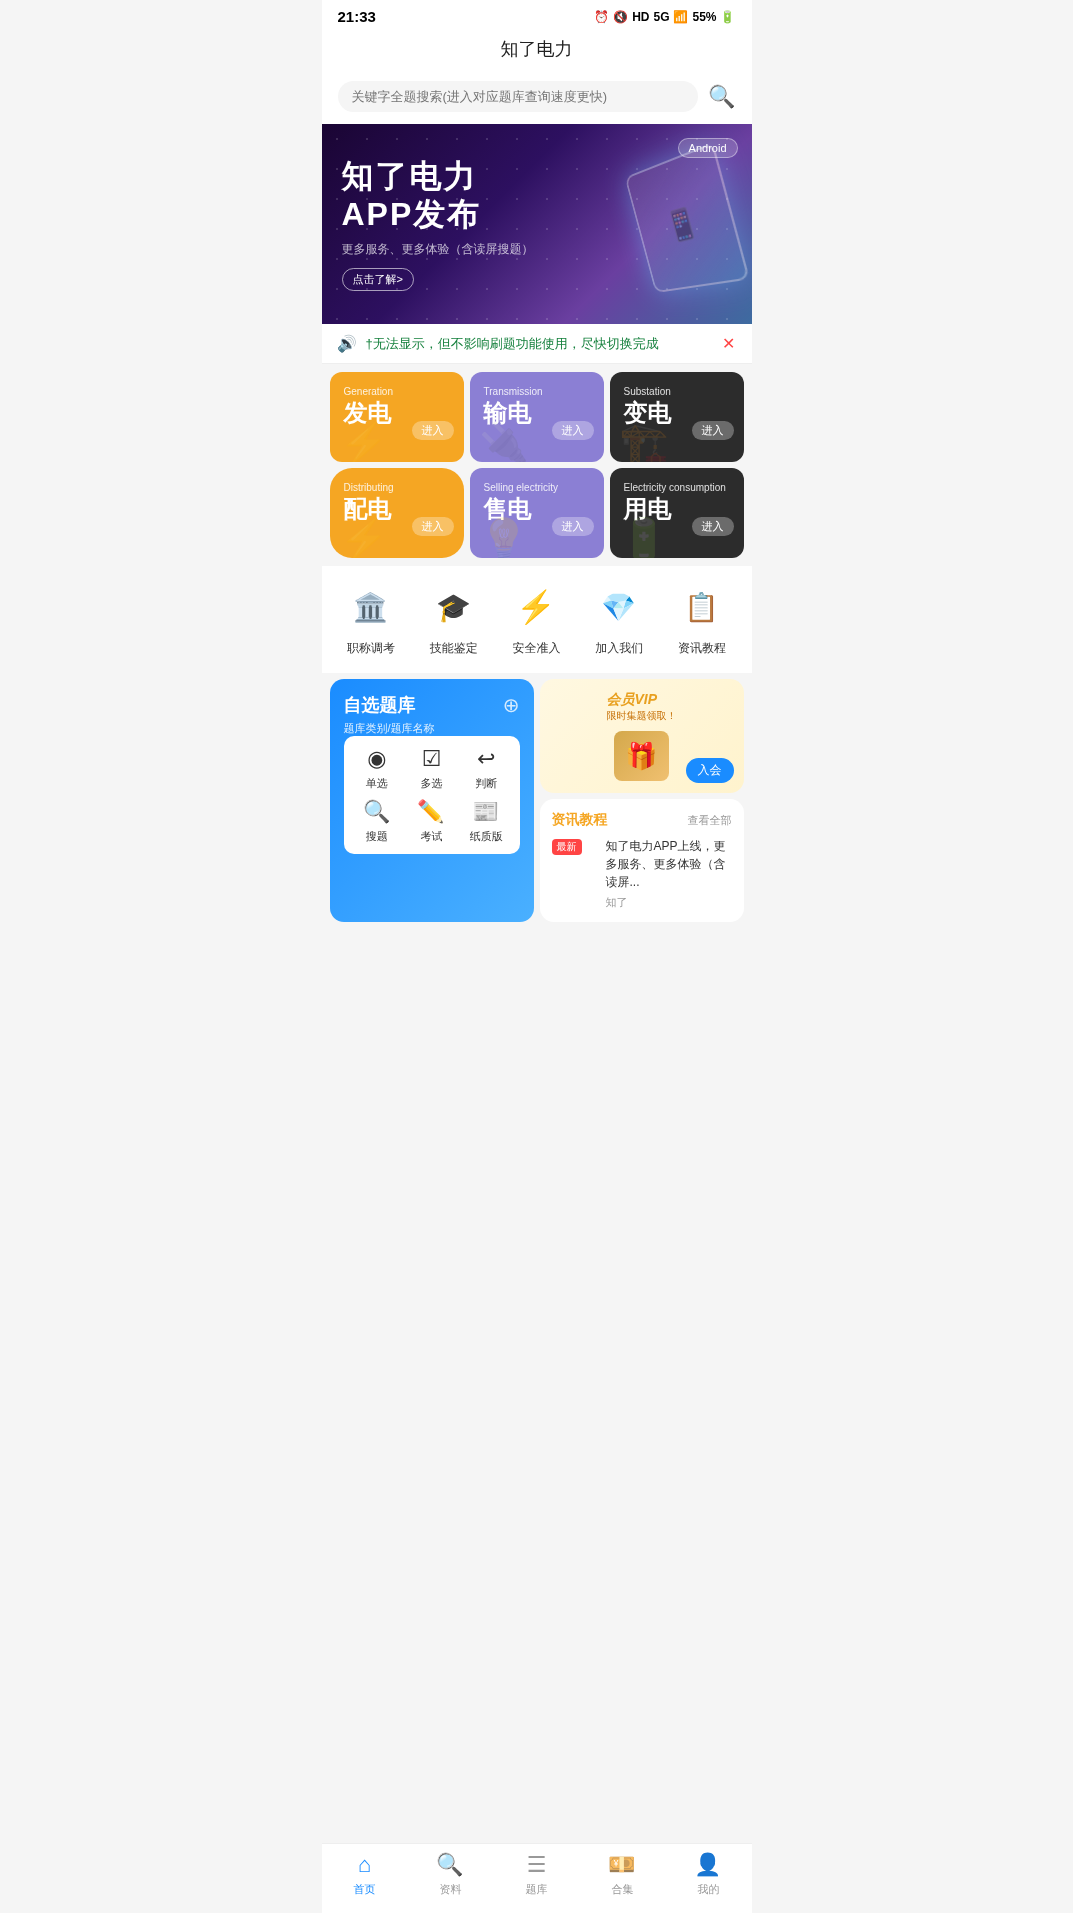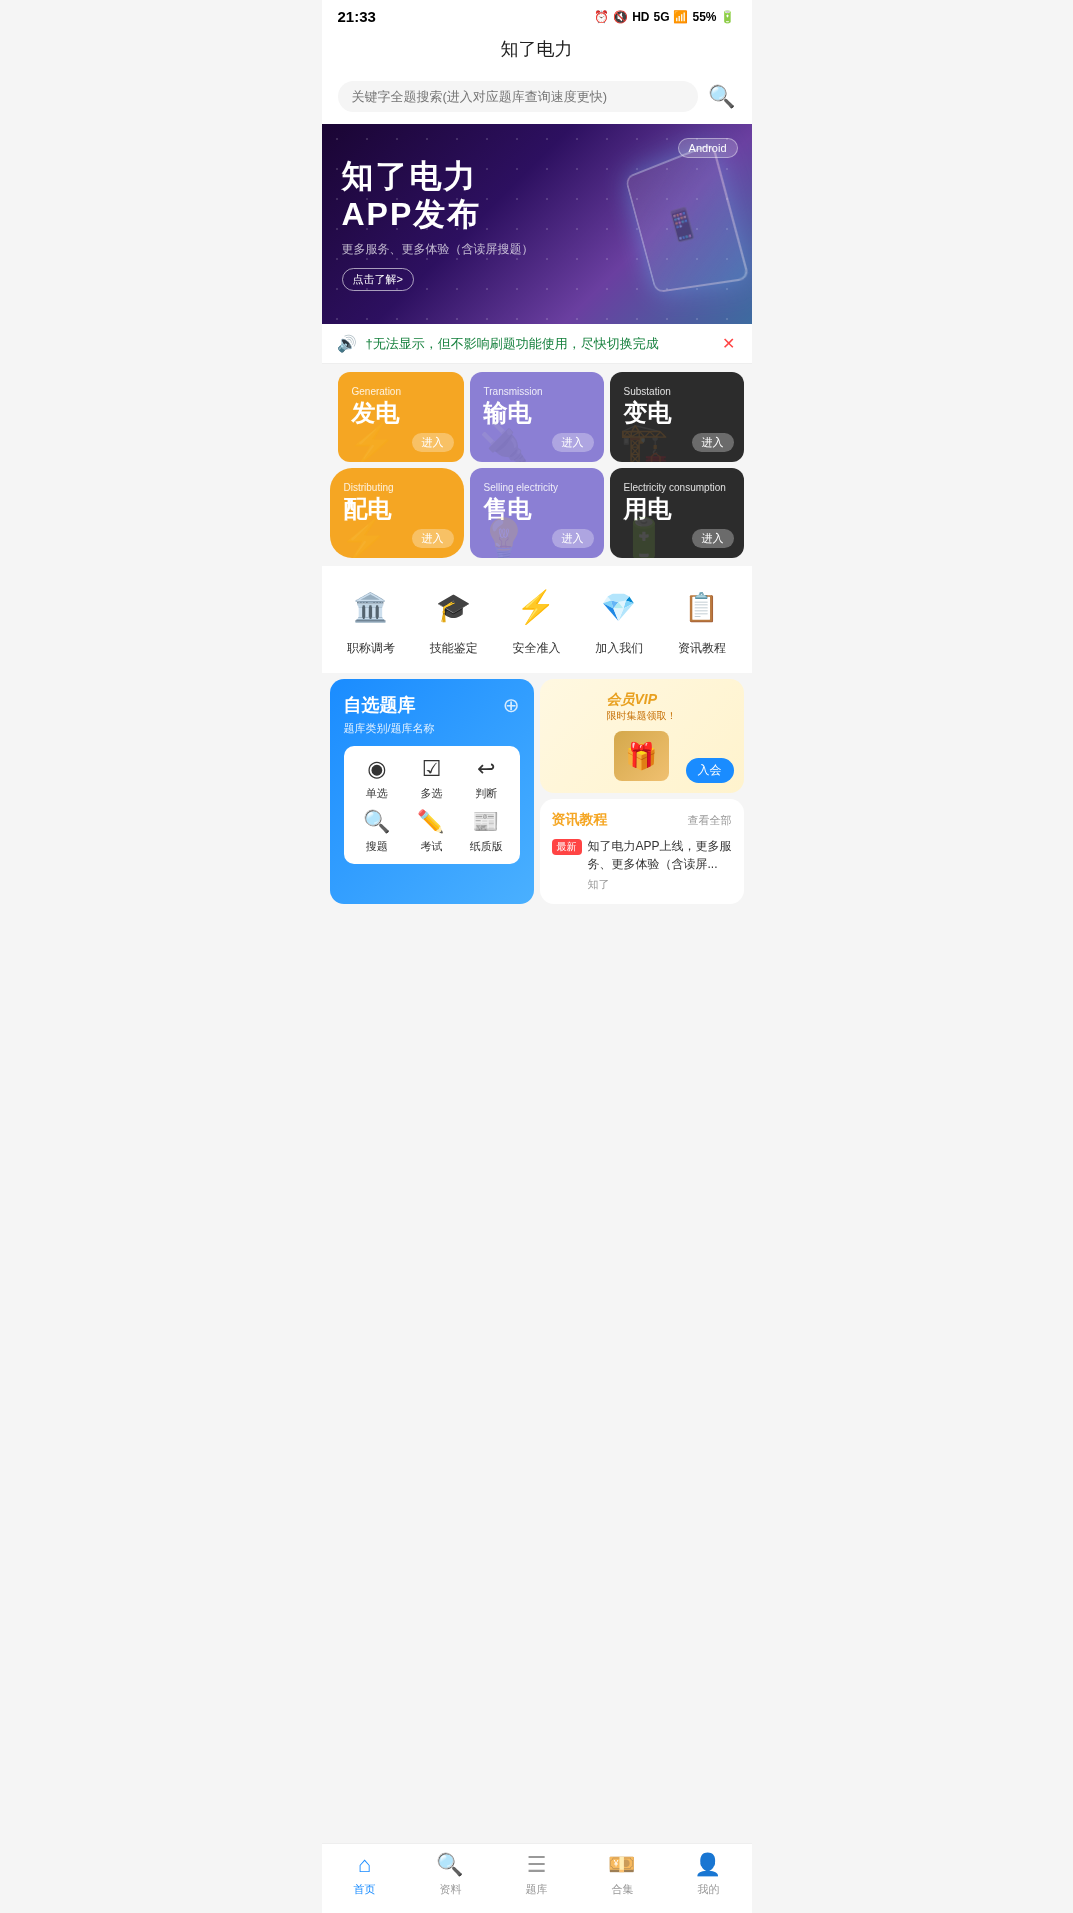--- a/index.html
+++ b/index.html
@@ -178,42 +178,42 @@
       background: #f5f5f5;
     }
     .cat-card {
       border-radius: 12px;
       padding: 14px 14px 10px;
       position: relative;
       overflow: hidden;
       min-height: 90px;
       cursor: pointer;
     }
-    .cat-card.yellow { background: #f5a623; margin-left: 8px; }
+    .cat-card.yellow { background: #f5a623; }
     .cat-card.purple { background: #8b7fd4; }
     .cat-card.dark { background: #2c2c2c; }
     .cat-card.yellow2 { background: #f5a623; border-radius: 22px; }
     .cat-card.purple2 { background: #8b7fd4; }
     .cat-card.dark2 { background: #2c2c2c; }
 
     .cat-en {
       font-size: 10px;
       color: rgba(255,255,255,0.85);
       font-weight: 500;
     }
     .cat-zh {
       font-size: 24px;
       font-weight: 700;
       color: white;
       line-height: 1.2;
       margin-top: 2px;
     }
     .cat-enter-btn {
       position: absolute;
-      bottom: 10px;
+      bottom: 22px;
       right: 10px;
       background: rgba(255,255,255,0.3);
       border: none;
       border-radius: 10px;
       color: white;
       font-size: 11px;
       padding: 2px 10px;
       cursor: pointer;
     }
     .cat-bg-icon {
@@ -270,21 +270,20 @@
       color: white;
     }
     .qbank-title {
       font-size: 18px;
       font-weight: 700;
       margin-bottom: 4px;
     }
     .qbank-subtitle {
       font-size: 11px;
       color: rgba(255,255,255,0.85);
-      margin-bottom: 10px;
     }
     .qbank-add-btn {
       position: absolute;
       top: 14px;
       right: 14px;
       font-size: 20px;
       color: rgba(255,255,255,0.8);
       cursor: pointer;
       background: none;
       border: none;
@@ -386,21 +385,21 @@
       color: #f5a623;
     }
     .news-more {
       font-size: 11px;
       color: #999;
       cursor: pointer;
     }
     .news-item {
       display: flex;
       align-items: flex-start;
-      gap: 6px;
+      gap: 24px;
     }
     .news-badge {
       background: #ff4444;
       color: white;
       font-size: 10px;
       border-radius: 4px;
       padding: 1px 5px;
       white-space: nowrap;
       margin-top: 2px;
     }

